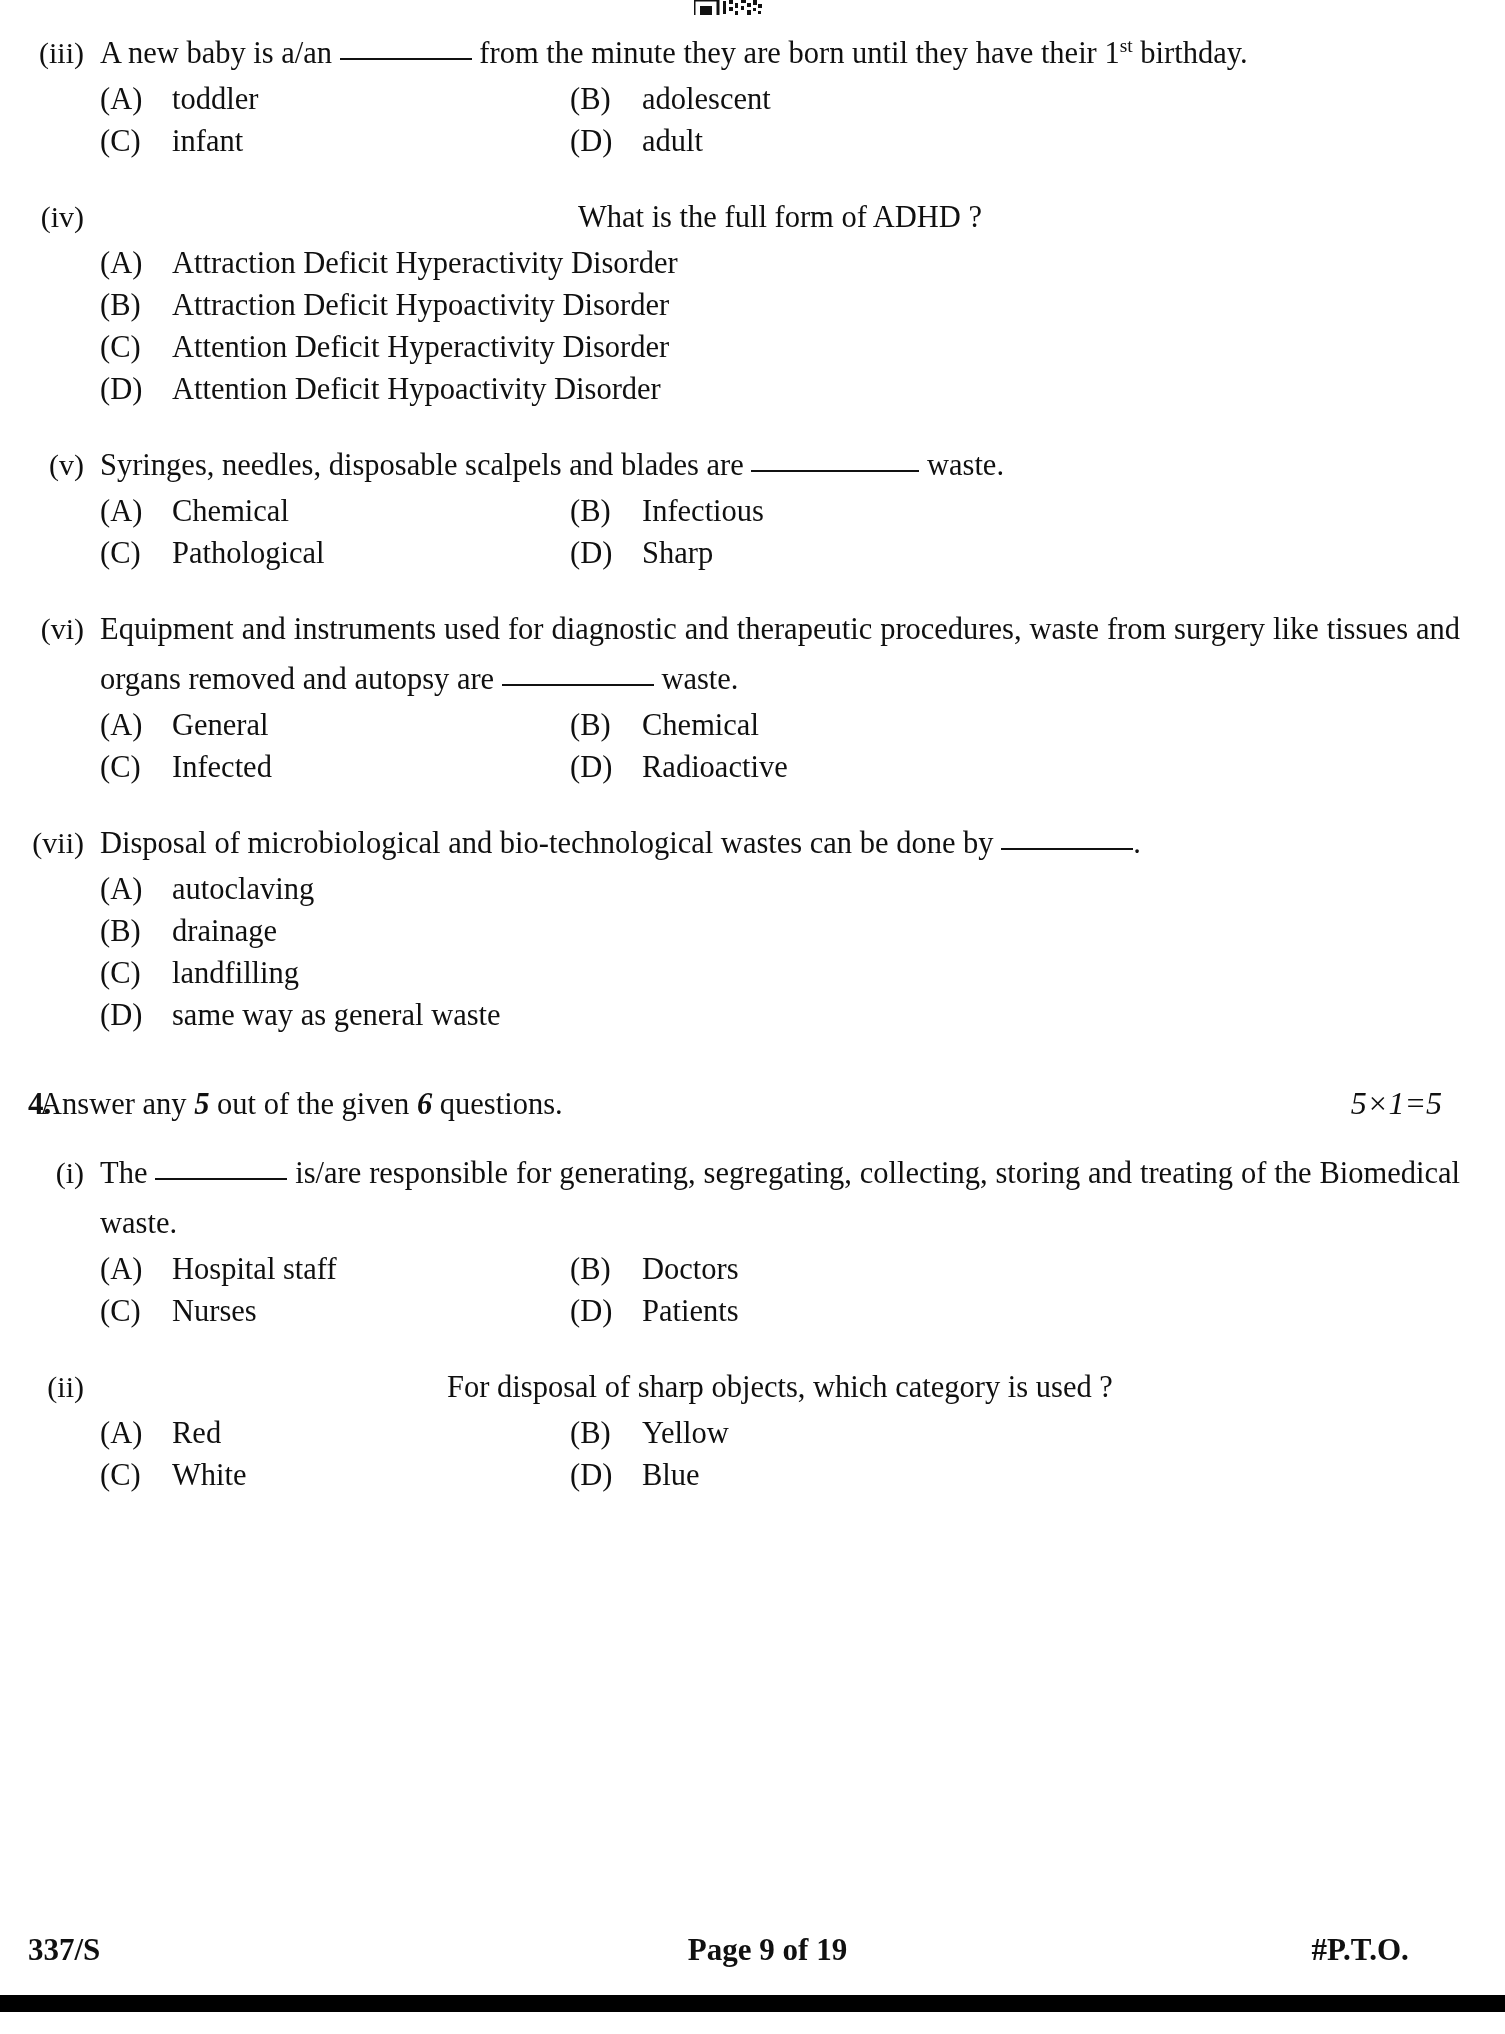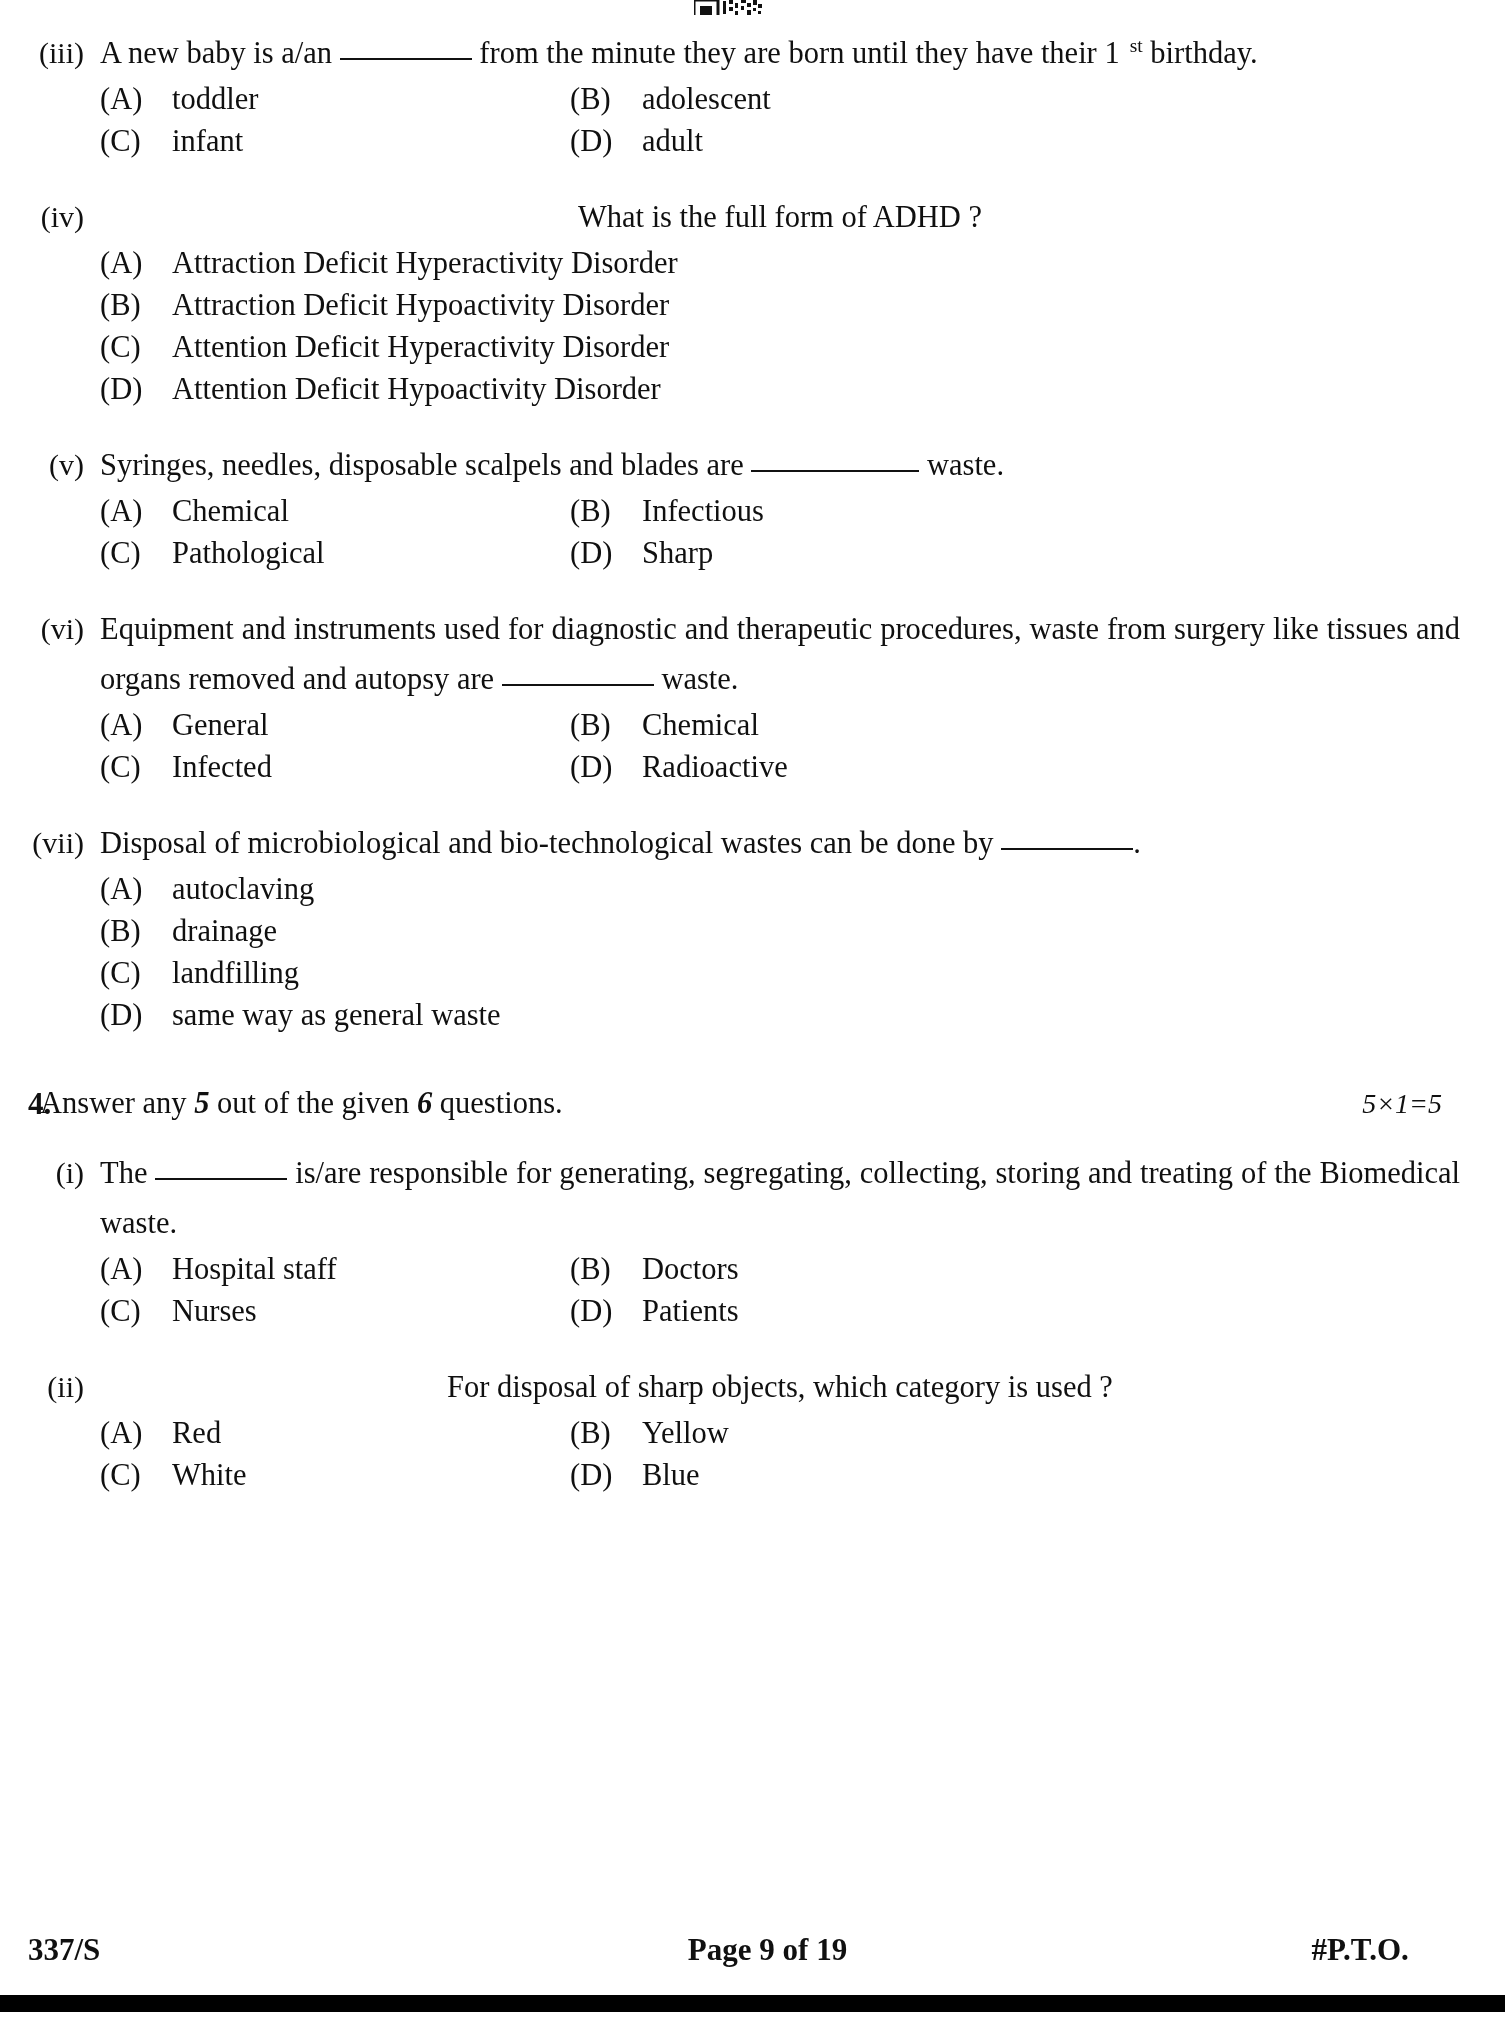--- a/index.html
+++ b/index.html
@@ -91,21 +91,20 @@
     height: 20px;
   }
   .bl-sm  { width: 132px; }
   .bl-md  { width: 152px; }
   .bl-lg  { width: 168px; }
 
   sup.ord {
     font-size: 0.64em;
     vertical-align: super;
     line-height: 0;
-    margin-left: 10px;
   }
 
   
   .opts {
     margin: 0;
     padding: 0;
   }
   .opt-row {
     display: flex;
     font-size: 30.5px;
@@ -138,21 +137,21 @@
   .q4-head {
     display: flex;
     align-items: baseline;
     font-size: 30.5px;
     line-height: 50px;
   }
   .q4-text { flex: 1 1 auto; }
   .q4-marks {
     flex: 0 0 auto;
     font-style: italic;
-    font-size: 28px;
+    font-size: 32px;
     padding-right: 18px;
   }
   .bold-i { font-weight: bold; font-style: italic; }
 
   
   .footer {
     position: absolute;
     left: 28px;
     right: 28px;
     bottom: 66px;

